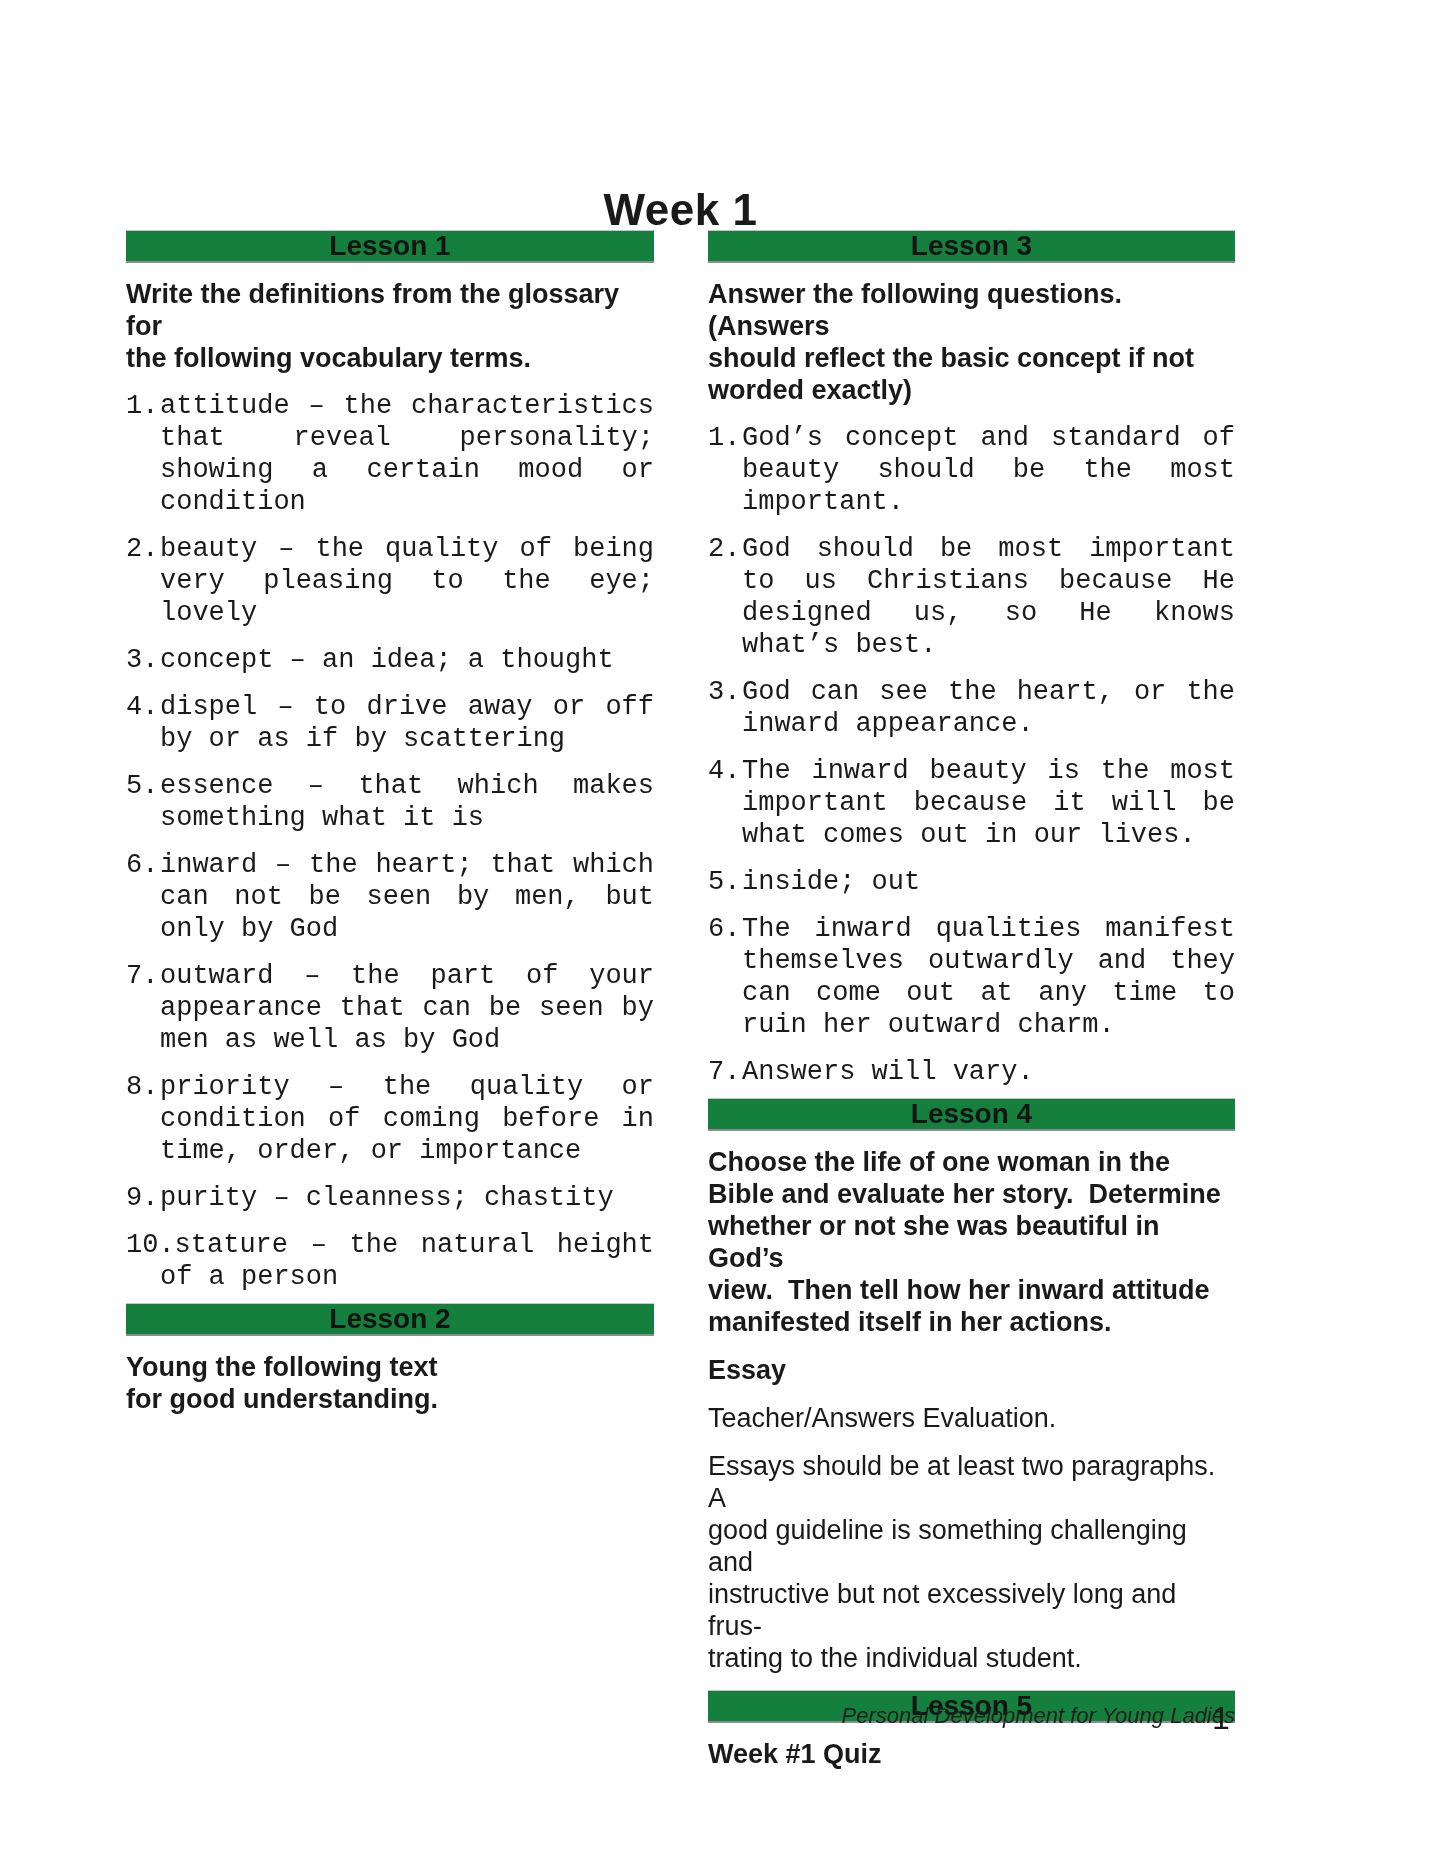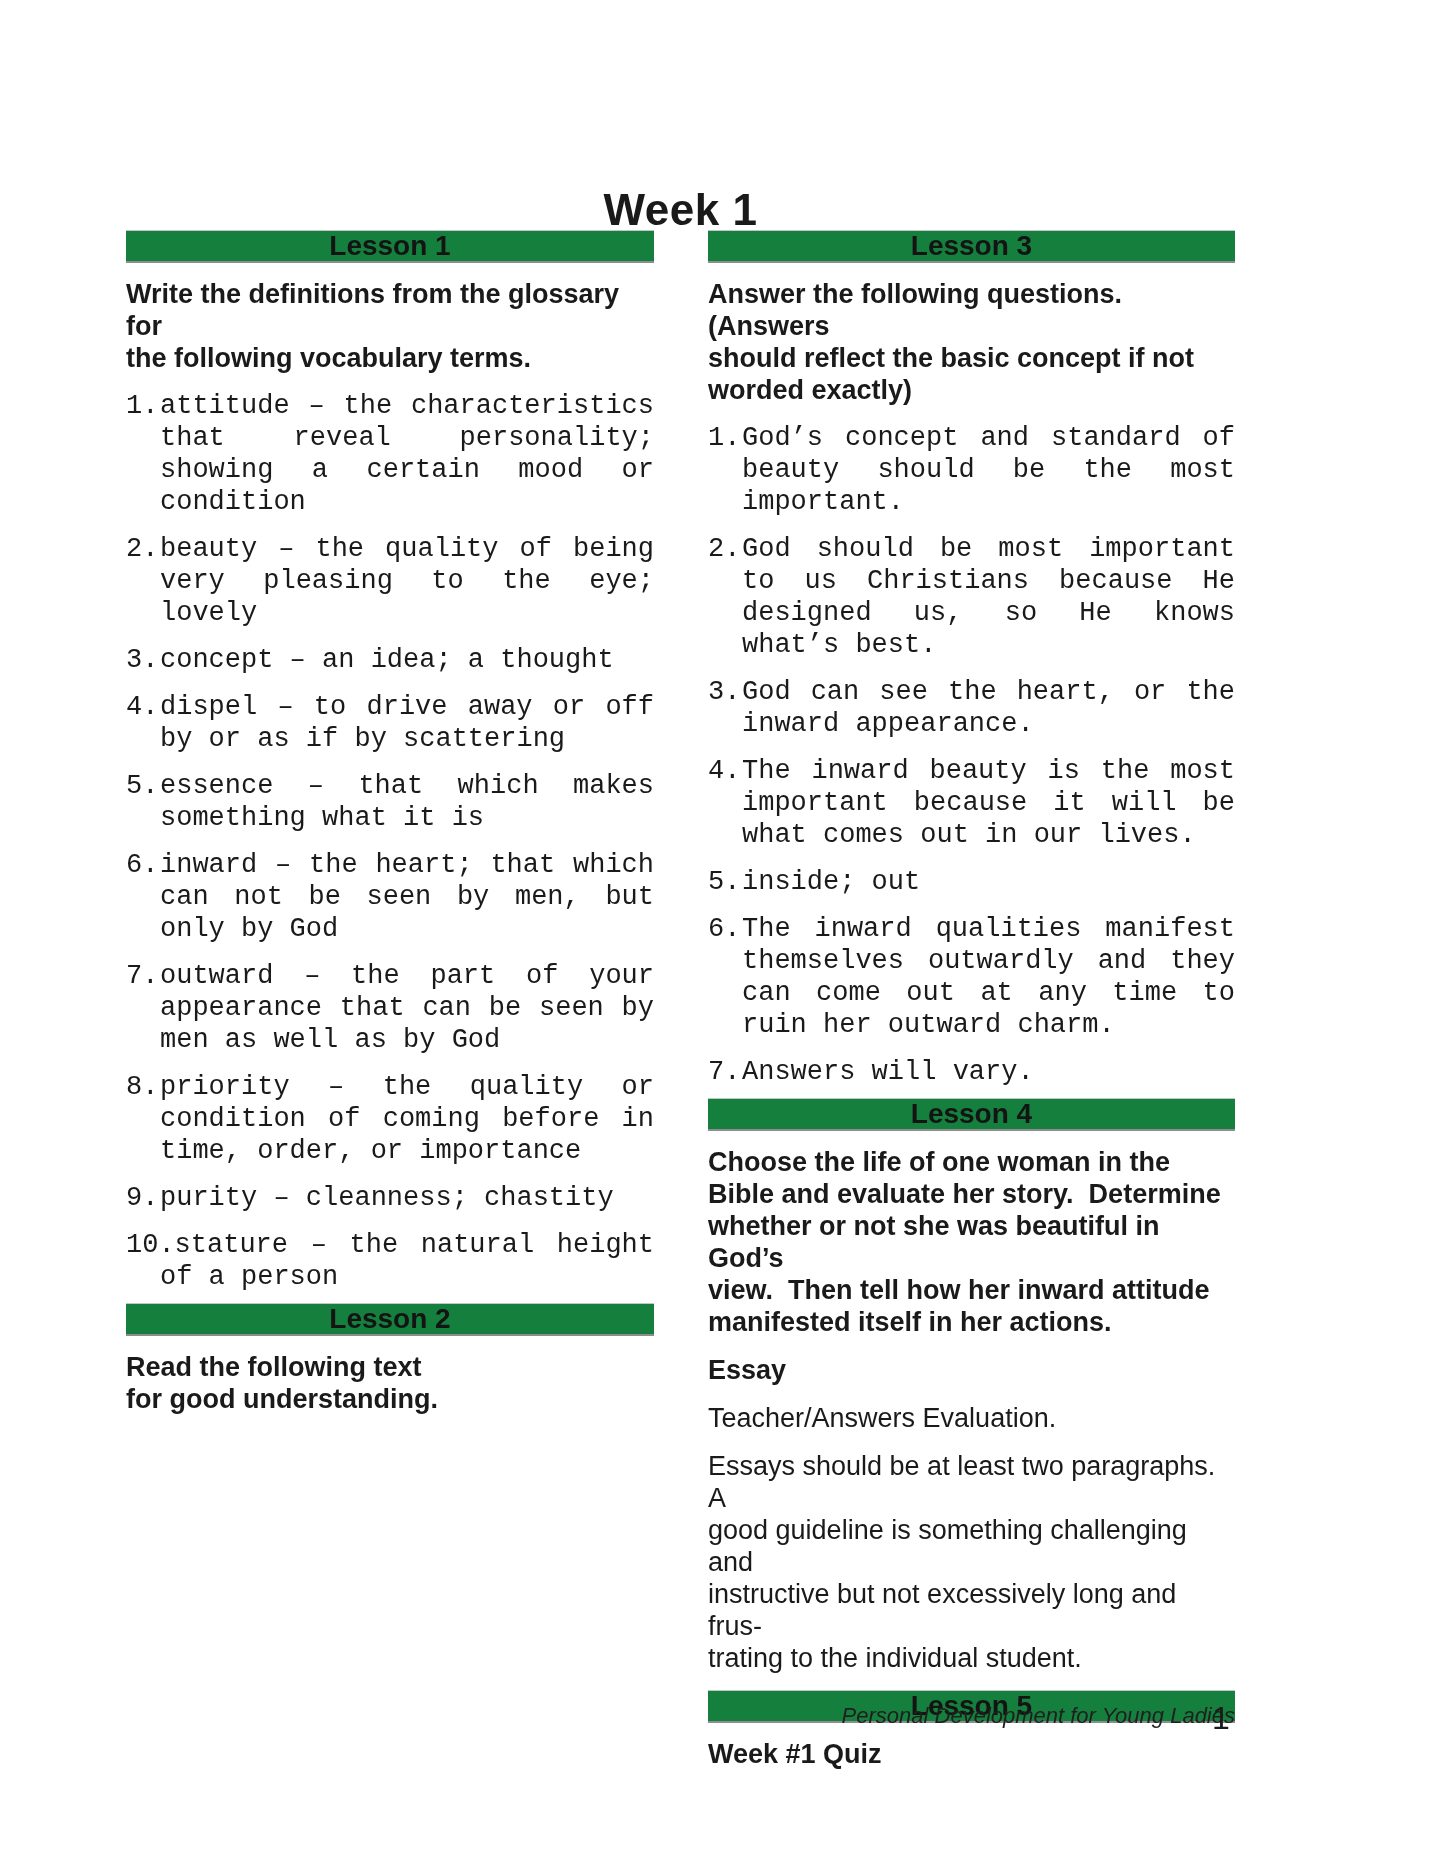--- a/index.html
+++ b/index.html
@@ -86,21 +86,21 @@
         <li><span class="num">6.</span>inward – the heart; that which can not be seen by men, but only by God</li>
         <li><span class="num">7.</span>outward – the part of your appearance that can be seen by men as well as by God</li>
         <li><span class="num">8.</span>priority – the quality or condition of coming before in time, order, or importance</li>
         <li><span class="num">9.</span>purity – cleanness; chastity</li>
         <li><span class="num">10.</span>stature – the natural height of a person</li>
       </ol>
 
     <div class="bar">
       <span>Lesson 2</span>
     </div>
-    <p class="b pre">Read the following text
+    <p class="b pre">Young the following text
 for good understanding.</p>
   </div>
 
   <div class="col col-right">
     <div class="bar">
       <span>Lesson 3</span>
     </div>
     <p class="b pre">Answer the following questions. (Answers
 should reflect the basic concept if not
 worded exactly)</p>

